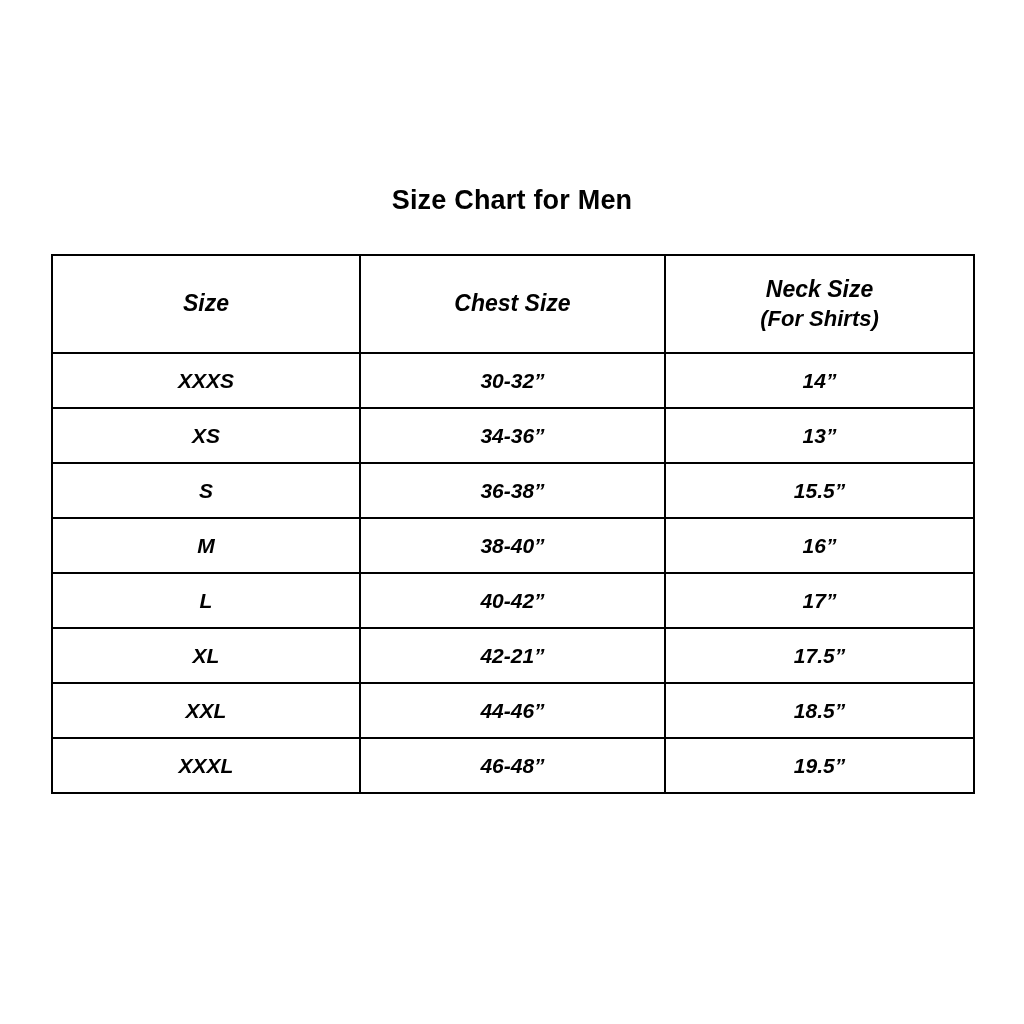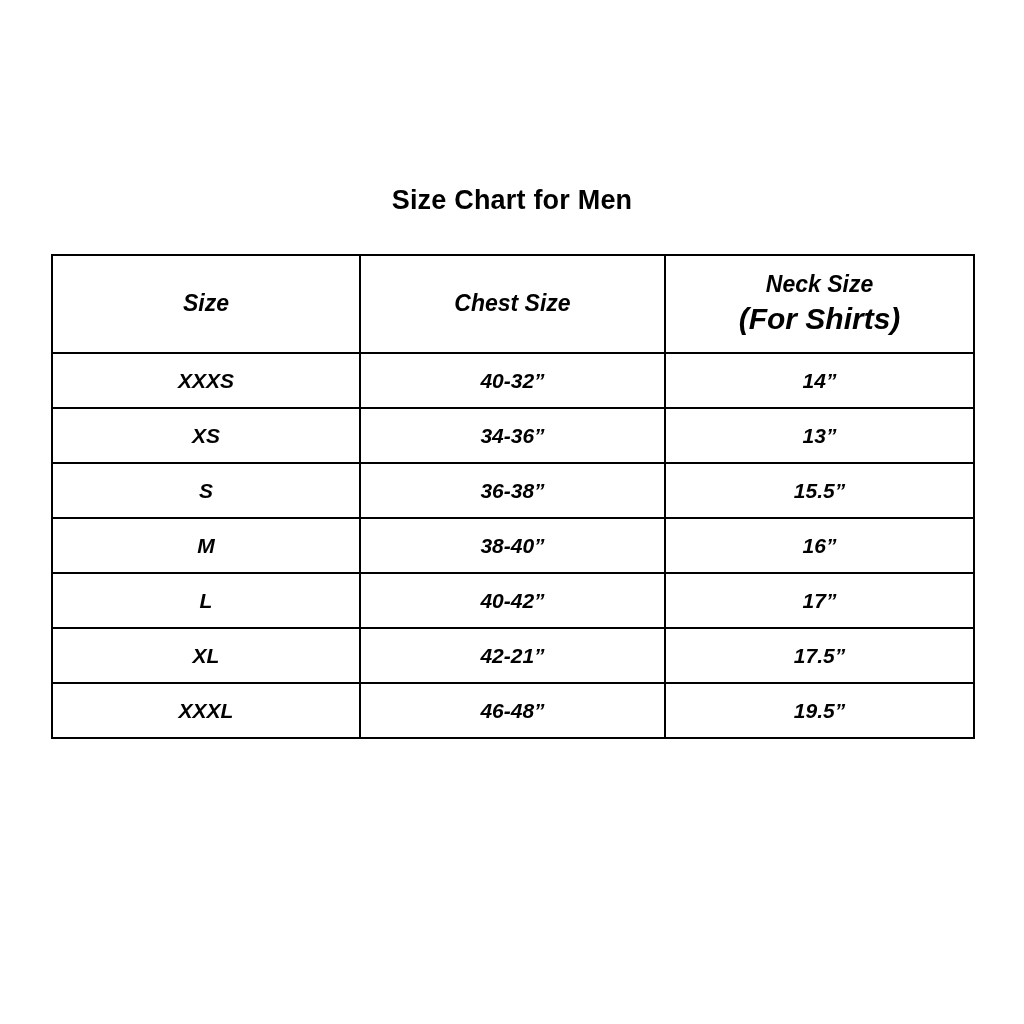--- a/index.html
+++ b/index.html
@@ -56,21 +56,21 @@
   }
   .size-table td {
     font-size: 21px;
     height: 53px;
   }
   .col-size   { width: 308px; }
   .col-chest  { width: 305px; }
   .col-neck   { width: 309px; }
   .head-line2 {
     display: block;
-    font-size: 30px;
+    font-size: 22px;
     font-weight: bold;
   }
 </style>
 </head>
 <body>
 
 <div class="page">
 
   <div class="chart-title">Size Chart for Men</div>
 
@@ -90,21 +90,21 @@
         </th>
         <th>
           <span>Neck Size</span>
           <span class="head-line2">(For Shirts)</span>
         </th>
       </tr>
     </thead>
     <tbody>
       <tr>
         <td>XXXS</td>
-        <td>40-32”</td>
+        <td>30-32”</td>
         <td>14”</td>
       </tr>
       <tr>
         <td>XS</td>
         <td>34-36”</td>
         <td>13”</td>
       </tr>
       <tr>
         <td>S</td>
         <td>36-38”</td>
@@ -119,20 +119,25 @@
         <td>L</td>
         <td>40-42”</td>
         <td>17”</td>
       </tr>
       <tr>
         <td>XL</td>
         <td>42-21”</td>
         <td>17.5”</td>
       </tr>
       <tr>
+        <td>XXL</td>
+        <td>44-46”</td>
+        <td>18.5”</td>
+      </tr>
+      <tr>
         <td>XXXL</td>
         <td>46-48”</td>
         <td>19.5”</td>
       </tr>
     </tbody>
   </table>
 
 </div>
 
 </body></html>

